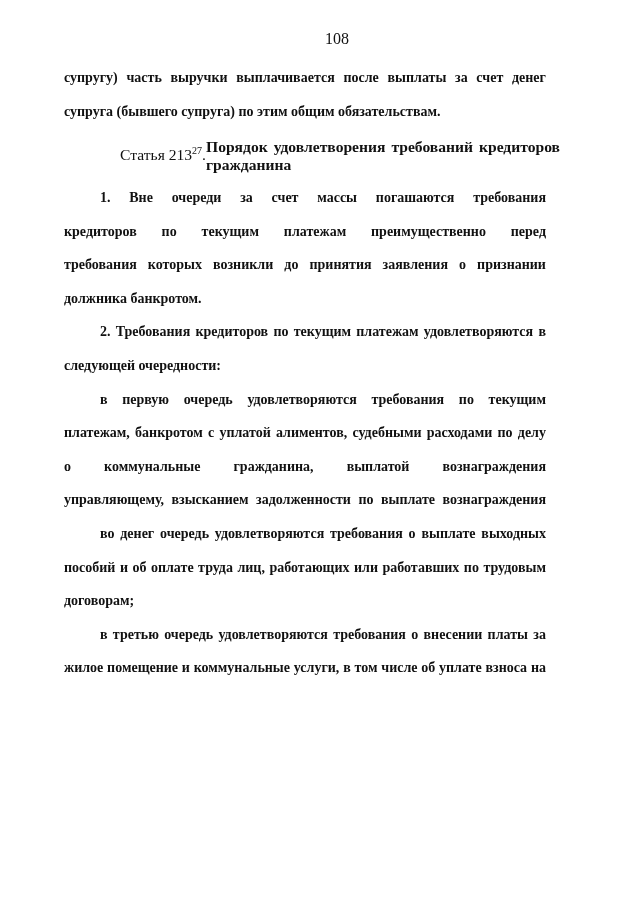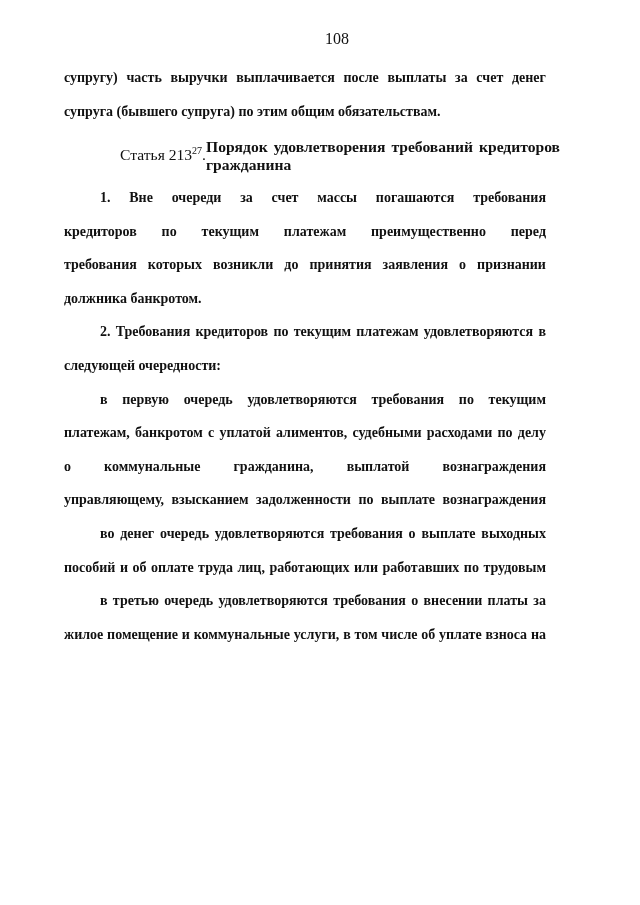--- a/index.html
+++ b/index.html
@@ -143,20 +143,21 @@
       <span>об</span>
       <span>оплате</span>
       <span>труда</span>
       <span>лиц,</span>
       <span>работающих</span>
       <span>или</span>
       <span>работавших</span>
       <span>по</span>
       <span>трудовым</span>
     </div>
+    <div class="line">договорам;</div>
     <div class="line j indent">
       <span>в</span>
       <span>третью</span>
       <span>очередь</span>
       <span>удовлетворяются</span>
       <span>требования</span>
       <span>о</span>
       <span>внесении</span>
       <span>платы</span>
       <span>за</span>

